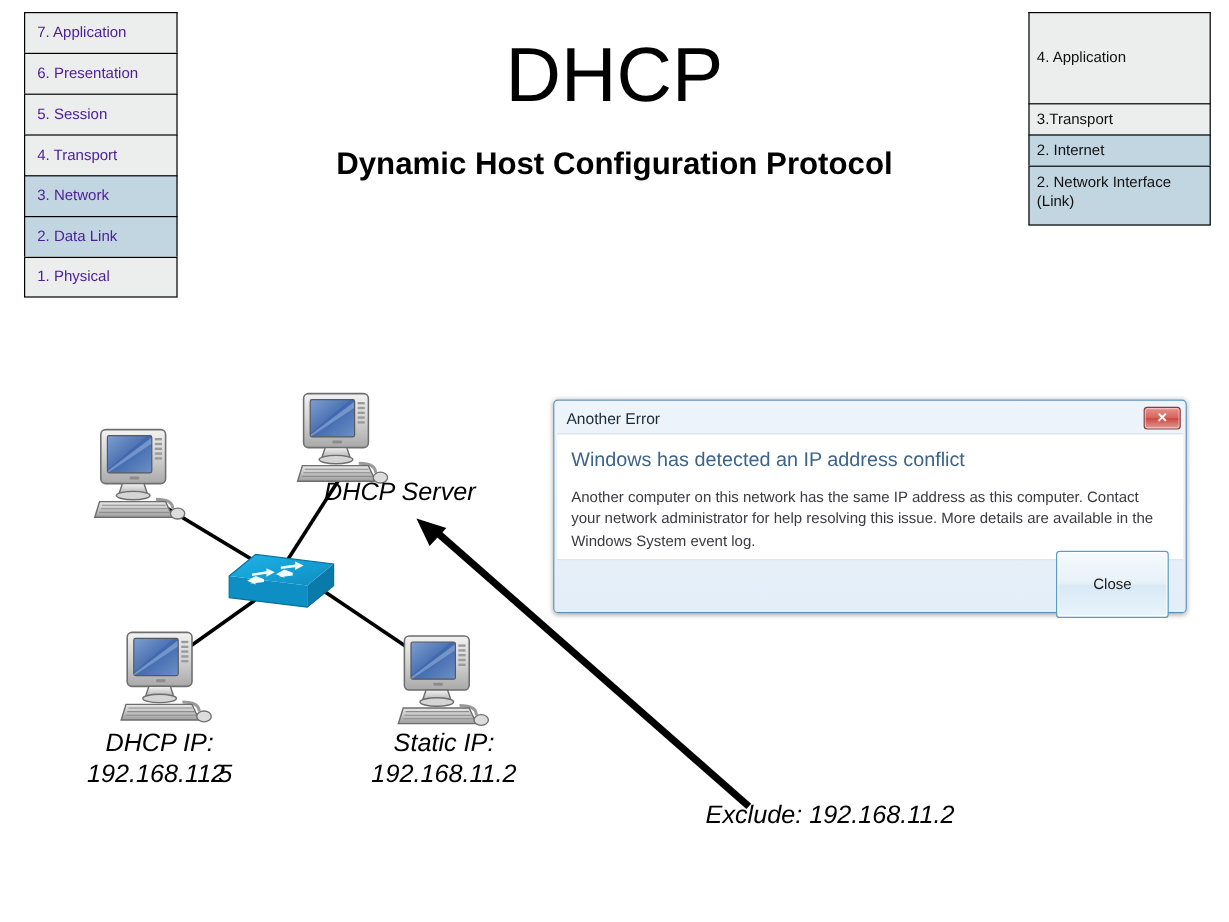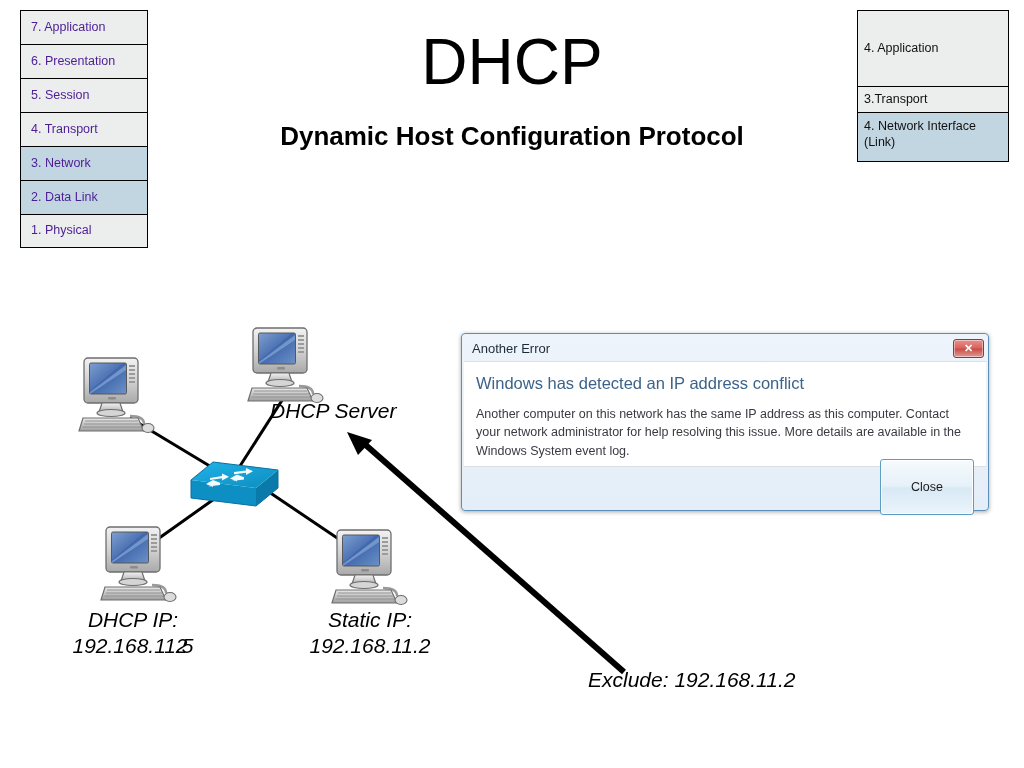--- a/index.html
+++ b/index.html
@@ -214,22 +214,25 @@
     </div>
 </div>
 
 <div class="abs" id="tcpip-stack">
   <div class="layer-box h-tall">
       <span>4. Application</span>
     </div>
   <div class="layer-box h-norm">
       <span>3.Transport</span>
     </div>
+  <div class="layer-box h-norm hl">
+      <span>2. Internet</span>
+    </div>
   <div class="layer-box h-two hl">
-      <span>4. Network Interface (Link)</span>
+      <span>2. Network Interface (Link)</span>
     </div>
 </div>
 
 <div class="abs" id="title-main">DHCP</div>
 <div class="abs" id="title-sub">Dynamic Host Configuration Protocol</div>
 
 <svg class="abs" id="diagram" viewBox="0 0 1024 768" width="1024" height="768" xmlns="http://www.w3.org/2000/svg">
 
   <defs>
 

